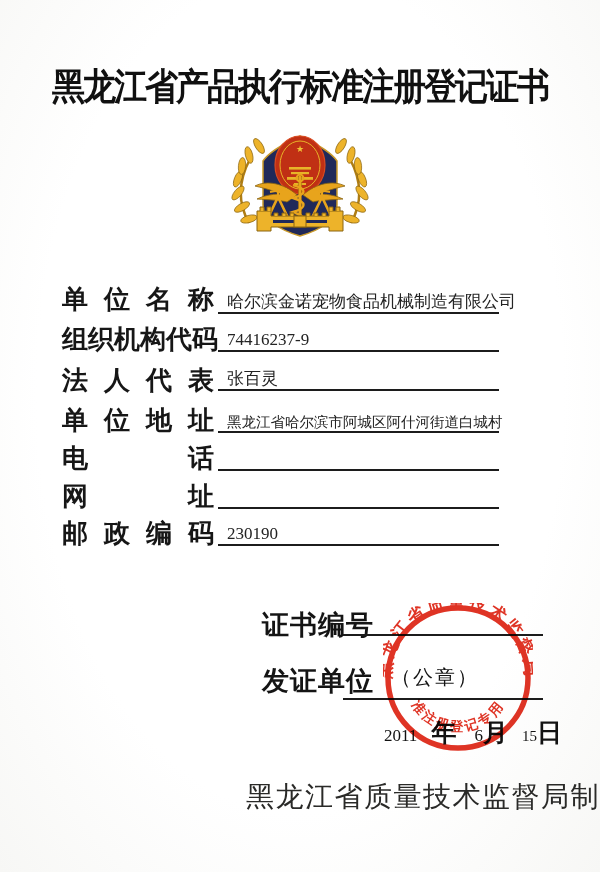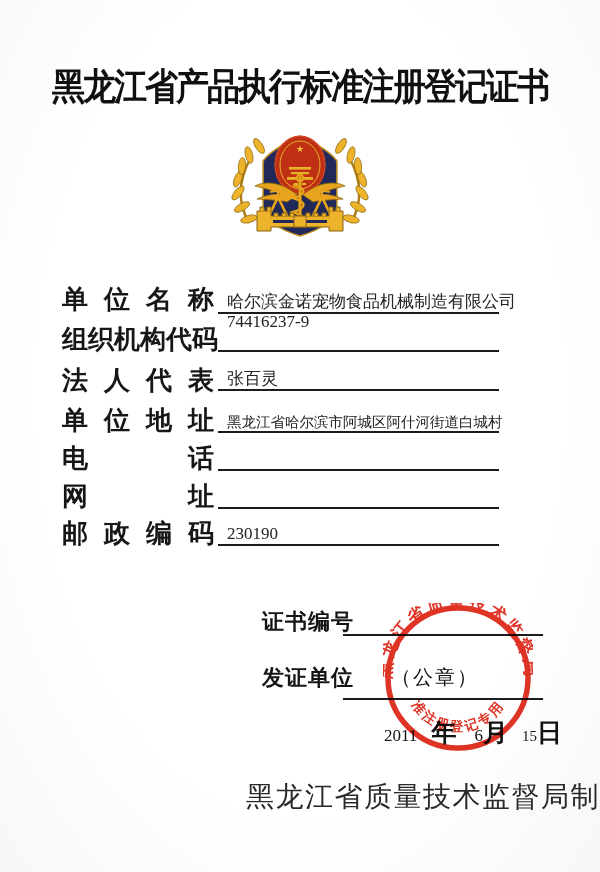--- a/index.html
+++ b/index.html
@@ -19,29 +19,29 @@
     position:absolute;left:62px;width:152px;height:30px;
     font-size:26px;font-weight:bold;line-height:28px;color:#161616;
     display:flex;justify-content:space-between;white-space:nowrap;
   }
   .fline{position:absolute;left:218px;width:281px;height:0;border-bottom:2px solid #1c1c1c;}
   .fvalue{
     position:absolute;left:227px;width:276px;height:20px;line-height:20px;
     font-size:17px;color:#232323;white-space:pre;overflow:visible;
   }
   .r1l{top:286px}.r1n{top:312px}.r1v{top:292px}
-  .r2l{top:326px}.r2n{top:350px}.r2v{top:312px}
+  .r2l{top:326px}.r2n{top:350px}.r2v{top:330px}
   .r3l{top:367px}.r3n{top:389px}.r3v{top:369px}
   .r4l{top:407px}.r4n{top:431px}.r4v{top:412px;font-size:14.5px}
   .r5l{top:445px}.r5n{top:469px}.r5v{top:449px}
   .r6l{top:483px}.r6n{top:507px}.r6v{top:488px;font-size:15px}
   .r7l{top:520px}.r7n{top:544px}.r7v{top:524px}
   
   .blabel{
-    position:absolute;left:262px;font-size:22px;font-weight:bold;
+    position:absolute;left:262px;font-size:27px;font-weight:bold;
     letter-spacing:1px;color:#141414;white-space:nowrap;
   }
   .bl1{top:607px}.bl2{top:663px}
   .bline{position:absolute;left:343px;width:200px;height:0;border-bottom:2px solid #1c1c1c;}
   .bn1{top:634px}.bn2{top:698px}
   .gongzhang{
     position:absolute;left:391px;top:664px;font-size:20px;font-weight:normal;
     letter-spacing:2px;color:#141414;white-space:nowrap;
   }
   .dateline{

